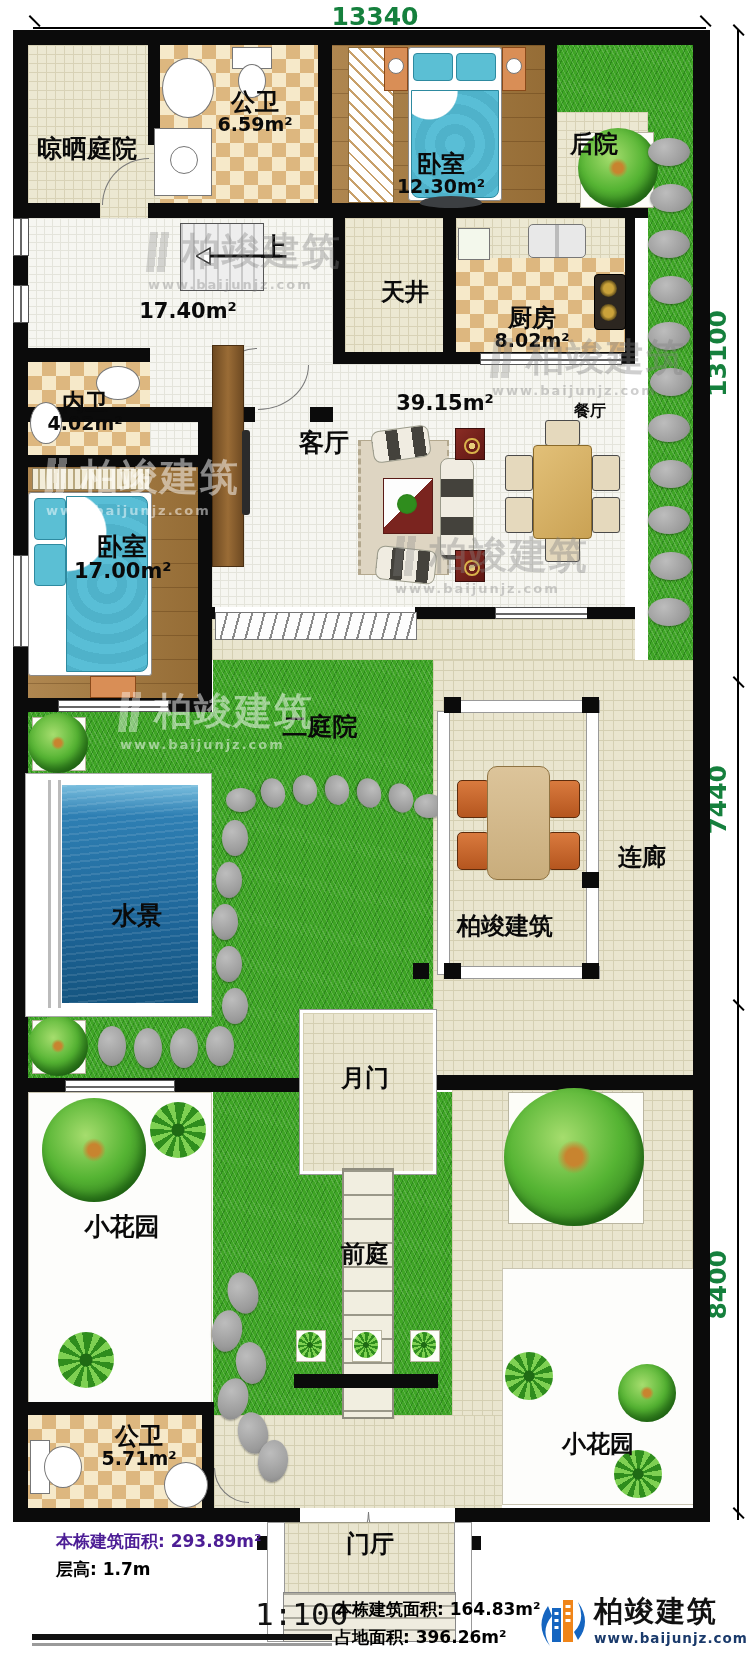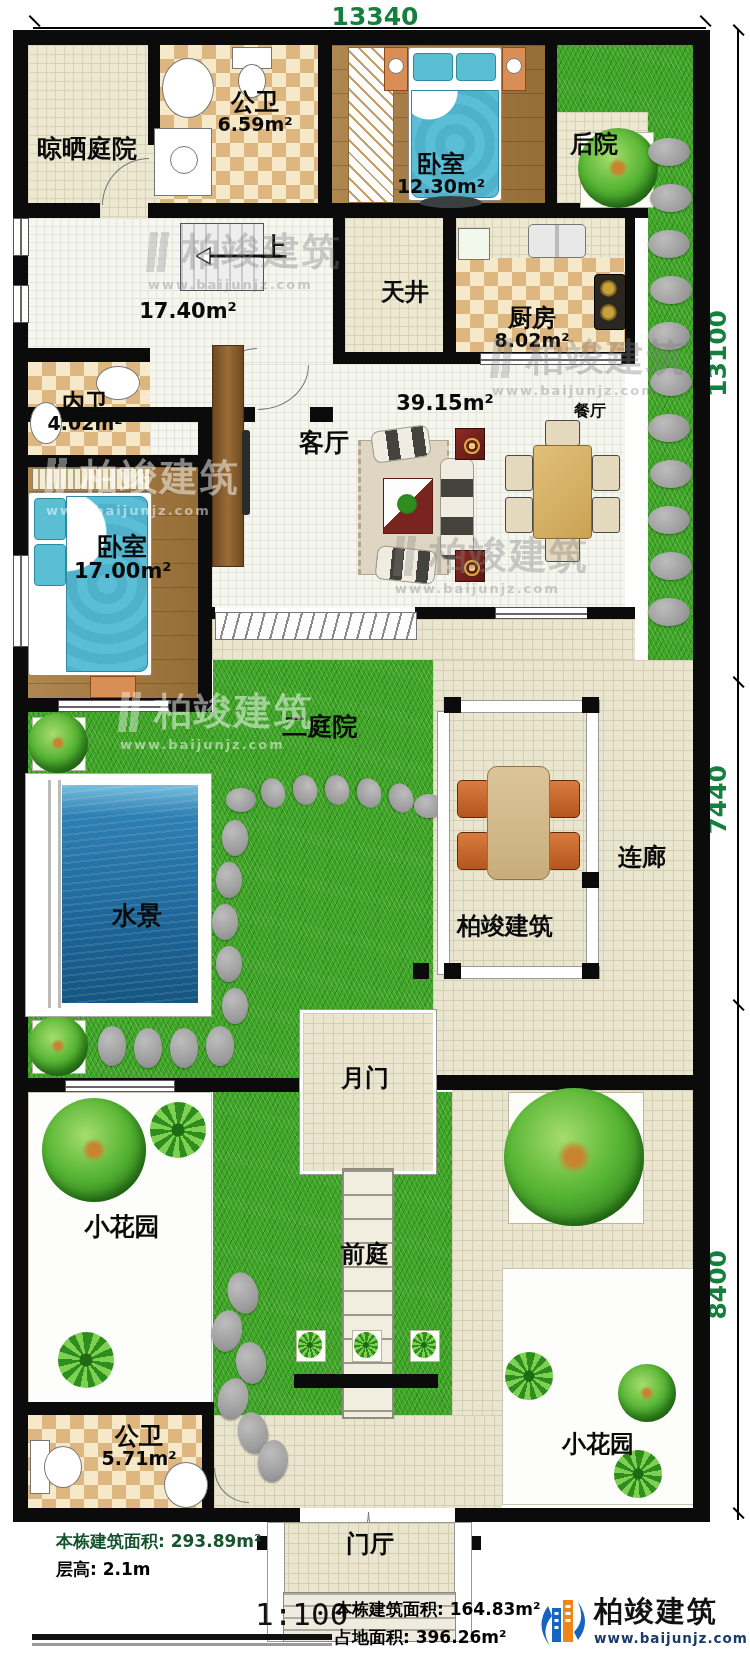--- a/index.html
+++ b/index.html
@@ -372,22 +372,22 @@
     <div class="wm-url">www.baijunjz.com</div>
   </div>
   <div class="wm light" style="left:120px;top:686px;">
     <div class="wm-row">
         <span class="wm-logo"></span>
         <span class="wm-name">柏竣建筑</span>
       </div>
     <div class="wm-url">www.baijunjz.com</div>
   </div>
 
-  <div class="abs" style="left:56px;top:1530px;font-size:17px;font-weight:700;color:#14532d;">本栋建筑面积: 293.89m²</div>
-  <div class="abs" style="left:56px;top:1558px;font-size:17px;font-weight:700;color:#000;">层高: 2.1m</div>
+  <div class="abs" style="left:56px;top:1530px;font-size:17px;font-weight:700;color:#4c1d95;">本栋建筑面积: 293.89m²</div>
+  <div class="abs" style="left:56px;top:1558px;font-size:17px;font-weight:700;color:#000;">层高: 1.7m</div>
   <div class="abs" style="left:32px;top:1634px;width:300px;height:6px;background:#111;"></div>
   <div class="abs" style="left:32px;top:1643px;width:300px;height:3px;background:#9a9a9a;"></div>
   <div class="abs" style="left:255px;top:1596px;font-size:31px;font-weight:400;color:#111;font-family:'DejaVu Sans Mono','Liberation Mono',monospace;">1:100</div>
   <div class="abs" style="left:335px;top:1598px;font-size:17px;font-weight:700;color:#000;">本栋建筑面积: 164.83m²</div>
   <div class="abs" style="left:335px;top:1626px;font-size:17px;font-weight:700;color:#000;">占地面积: 396.26m²</div>
 
   <div class="abs" style="left:538px;top:1592px;width:200px;height:62px;">
     <svg width="52" height="60" viewBox="0 0 52 60" style="position:absolute;left:0;top:0;">
       <path d="M10 14 Q-4 34 12 54 Q2 38 14 24 Z" fill="#1565c0"></path>
       <path d="M40 48 Q54 30 40 10 Q48 28 36 40 Z" fill="#1565c0"></path>

